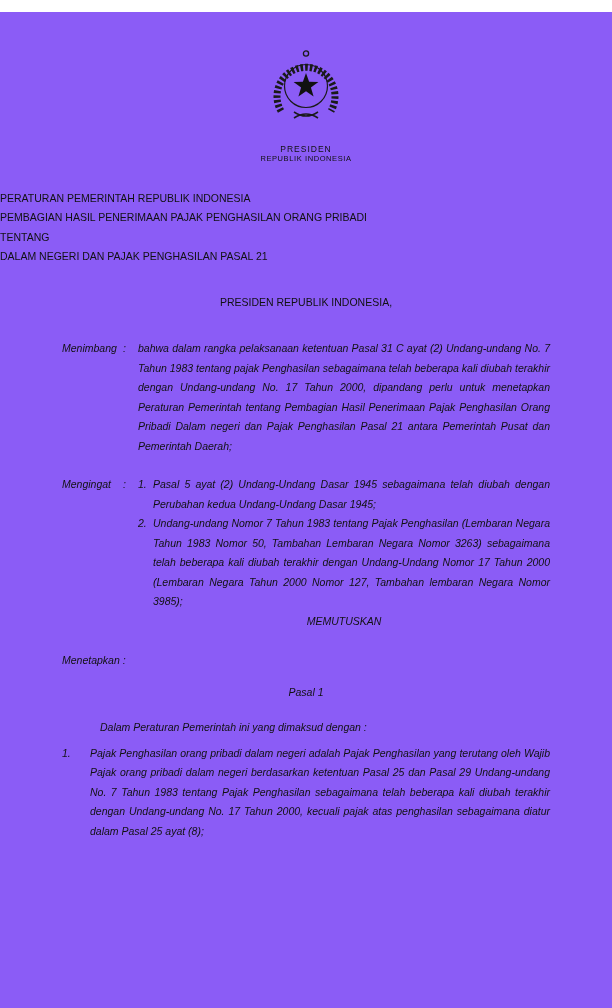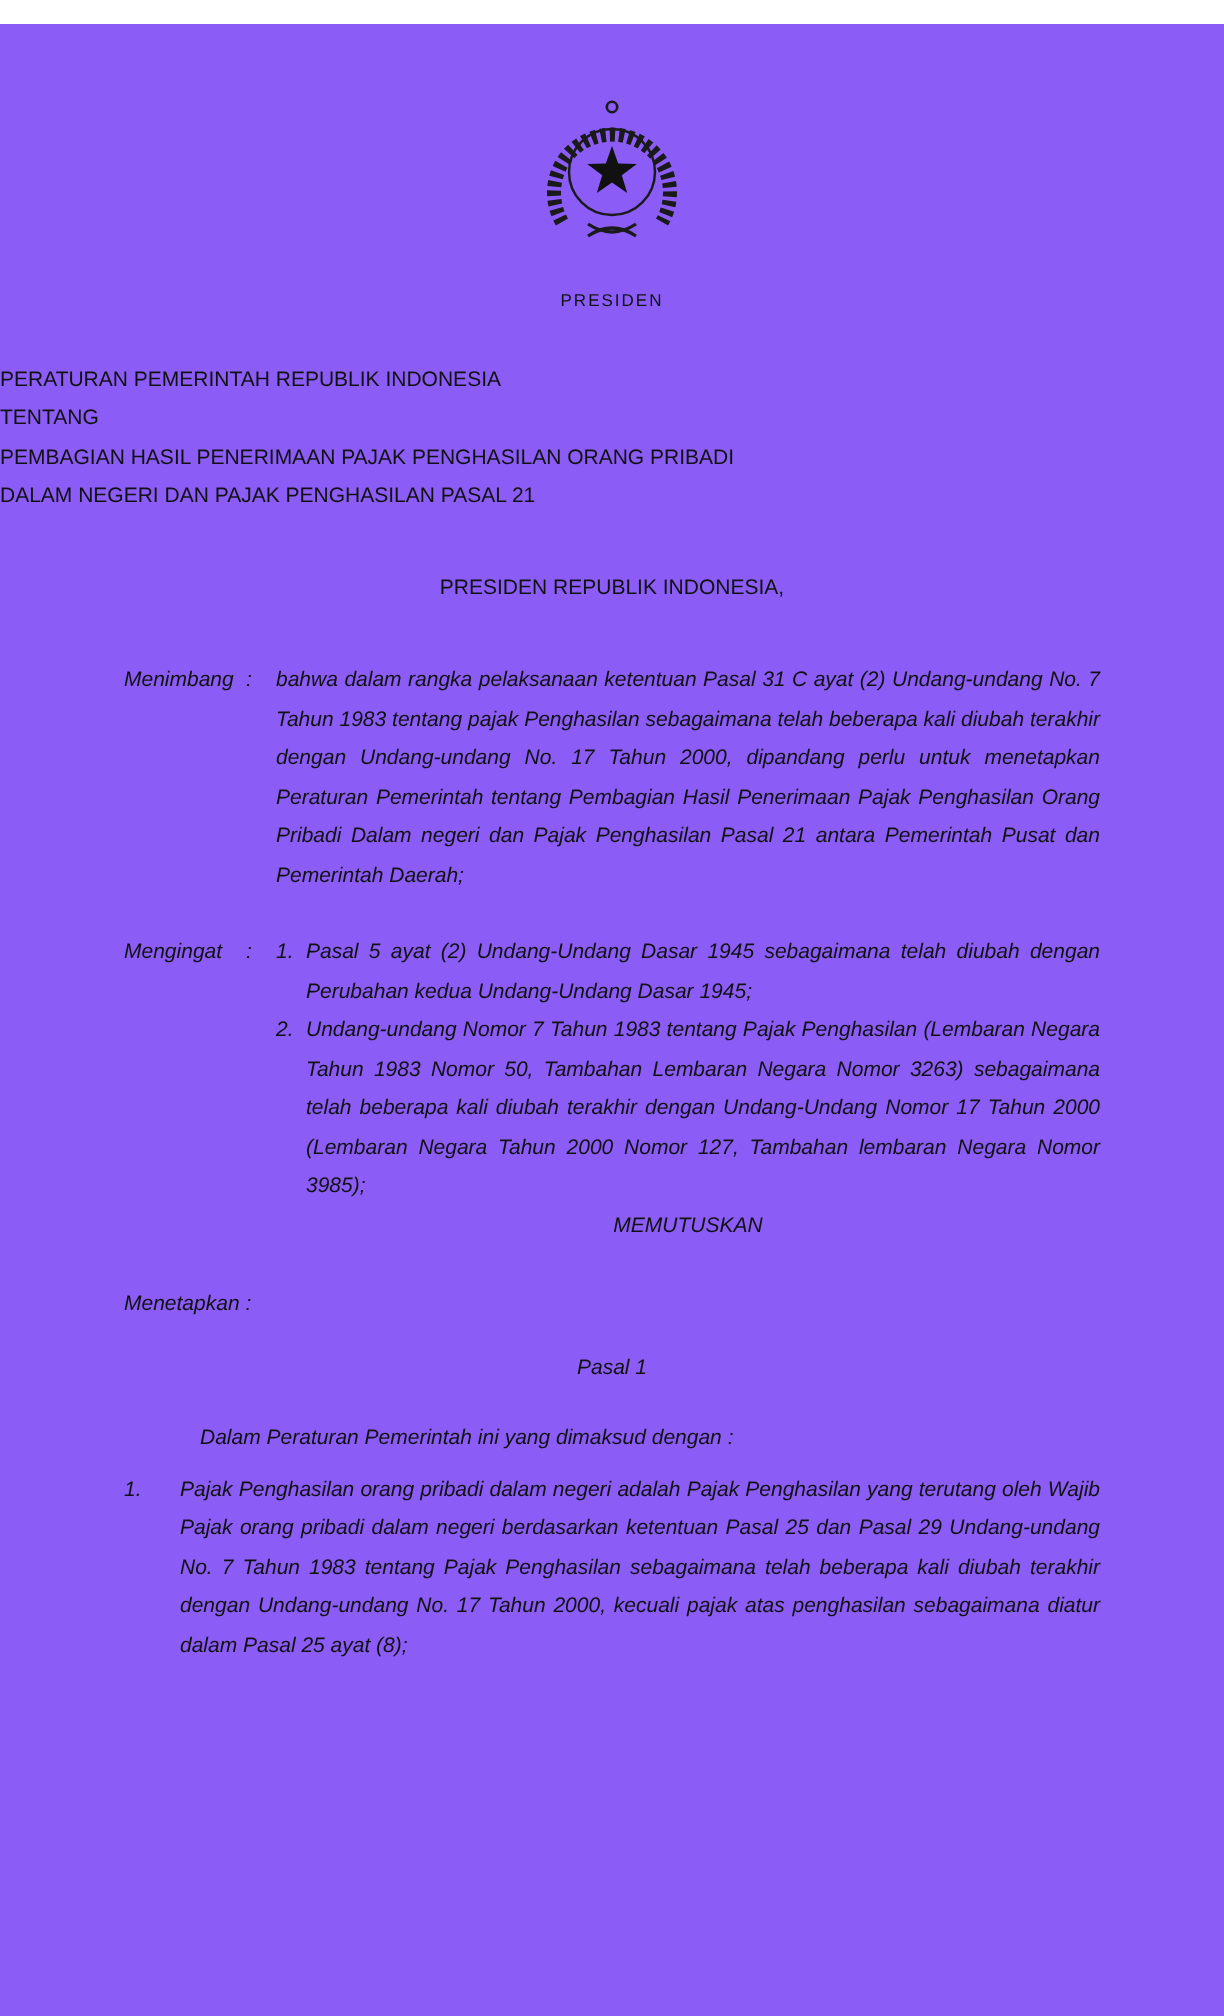--- a/index.html
+++ b/index.html
@@ -99,26 +99,27 @@
 
         <circle cx="40" cy="38" r="21.5" fill="none" stroke="#1a1a1a" stroke-width="1.2"></circle>
 
         <polygon points="40,25 43.1,33.8 52.4,34 44.9,39.6 47.6,48.5 40,43.2 32.4,48.5 35.1,39.6 27.6,34 36.9,33.8" fill="#111"></polygon>
 
         <path d="M28,70 Q40,62 52,70" fill="none" stroke="#1a1a1a" stroke-width="1.6"></path>
         <path d="M28,64 Q40,72 52,64" fill="none" stroke="#1a1a1a" stroke-width="1.6"></path>
       </svg>
     </span>
     <div class="lh-presiden">PRESIDEN</div>
+    <div class="lh-republik">REPUBLIK INDONESIA</div>
   </div>
 
   <div class="title-block">
     <div>PERATURAN PEMERINTAH REPUBLIK INDONESIA</div>
+    <div>PEMBAGIAN HASIL PENERIMAAN PAJAK PENGHASILAN ORANG PRIBADI</div>
     <div>TENTANG</div>
-    <div>PEMBAGIAN HASIL PENERIMAAN PAJAK PENGHASILAN ORANG PRIBADI</div>
     <div>DALAM NEGERI DAN PAJAK PENGHASILAN PASAL 21</div>
   </div>
 
   <div class="salutation">PRESIDEN REPUBLIK INDONESIA,</div>
 
   <div class="content">
 
     <div class="clause clause-menimbang">
       <div class="clause-label">Menimbang</div>
       <div class="clause-colon">:</div>

